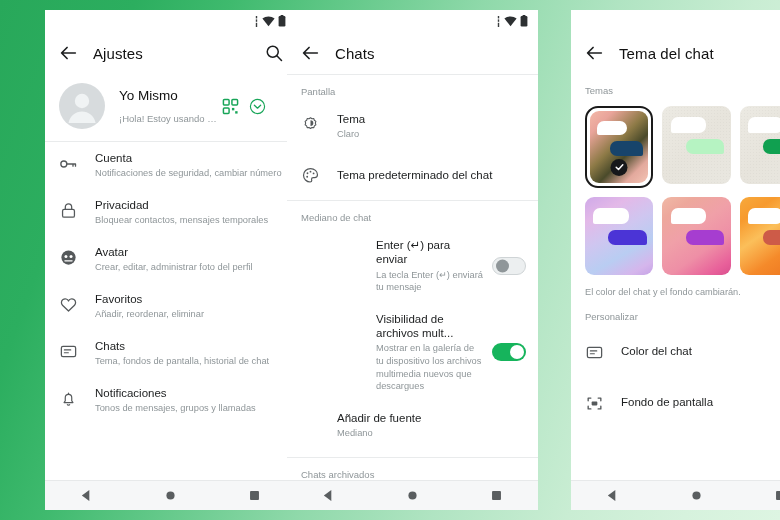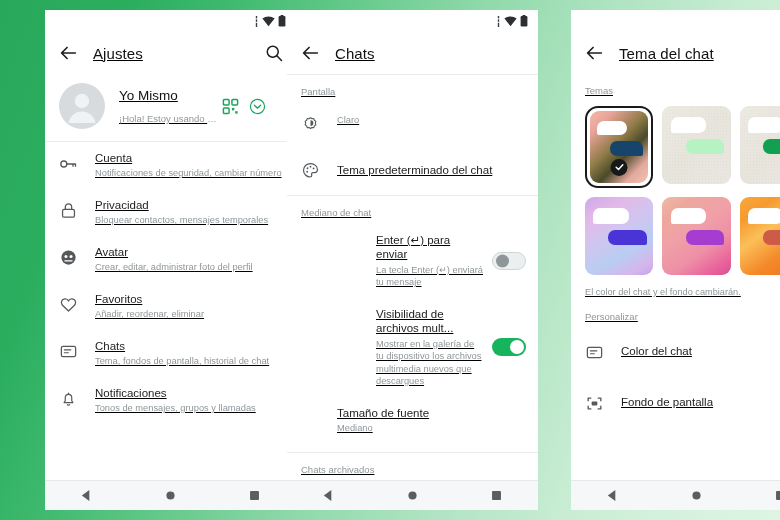--- a/index.html
+++ b/index.html
@@ -18,21 +18,20 @@
   
   .phone {
     position: absolute;
     top: 10px;
     width: 251px;
     height: 500px;
     background: #ef4444;
     overflow: hidden;
     display: flex;
     flex-direction: column;
-    text-decoration: underline;
   }
   #phone1 { left: 45px; }
   #phone2 { left: 287px; }
   #phone3 { left: 528px; margin-left: 43px; }
 
   
   .statusbar {
     height: 22px;
     background: #fff;
     display: flex;
@@ -384,20 +383,21 @@
     <div class="section-label">Pantalla</div>
 
     <div class="row">
       <div class="ricon">
         <svg width="19" height="19" viewBox="0 0 24 24">
             <path d="M12 3.4l1.9 1.3 2.3-.2.7 2.2 1.9 1.3-.7 2.2.7 2.2-1.9 1.3-.7 2.2-2.3-.2L12 17l-1.9-1.3-2.3.2-.7-2.2-1.9-1.3.7-2.2-.7-2.2 1.9-1.3.7-2.2 2.3.2z" stroke="#55595b" stroke-width="1.4" fill="none" stroke-linejoin="round"></path>
             <path d="M12 6.6a3.6 3.6 0 0 1 0 7.2z" fill="#55595b"></path>
           </svg>
       </div>
       <div class="rtext">
+        <div class="rtitle">Tema</div>
         <div class="rsub">Claro</div>
       </div>
     </div>
 
     <div class="row" style="padding-top:13px;padding-bottom:13px;align-items:center;">
       <div class="ricon">
         <svg width="19" height="19" viewBox="0 0 24 24">
             <path d="M12 3.2c5 0 8.8 3.6 8.8 8 0 2.5-2 3.6-3.7 3.6h-1.6c-1.3 0-2.2.9-2.2 2 0 .6.3 1 .3 1.6 0 1.1-.8 1.8-2 1.8-4.7 0-8.4-3.9-8.4-8.5S7 3.2 12 3.2z" stroke="#55595b" stroke-width="1.5" fill="none" stroke-linejoin="round"></path>
             <circle cx="8.2" cy="9.2" r="1.15" fill="#55595b"></circle>
             <circle cx="12" cy="7.2" r="1.15" fill="#55595b"></circle>
@@ -429,21 +429,21 @@
         <div class="rtitle">Visibilidad de archivos mult...</div>
         <div class="rsub">Mostrar en la galería de tu dispositivo los archivos multimedia nuevos que descargues</div>
       </div>
       <div class="sw on">
           <div class="knob"></div>
         </div>
     </div>
 
     <div class="row indent">
       <div class="rtext">
-        <div class="rtitle">Tamaño de fuente</div>
+        <div class="rtitle">Añadir de fuente</div>
         <div class="rsub">Mediano</div>
       </div>
     </div>
 
     <div class="divider" style="margin-top:8px;"></div>
 
     <div class="section-label">Chats archivados</div>
 
     <div class="row toggle-row indent">
       

